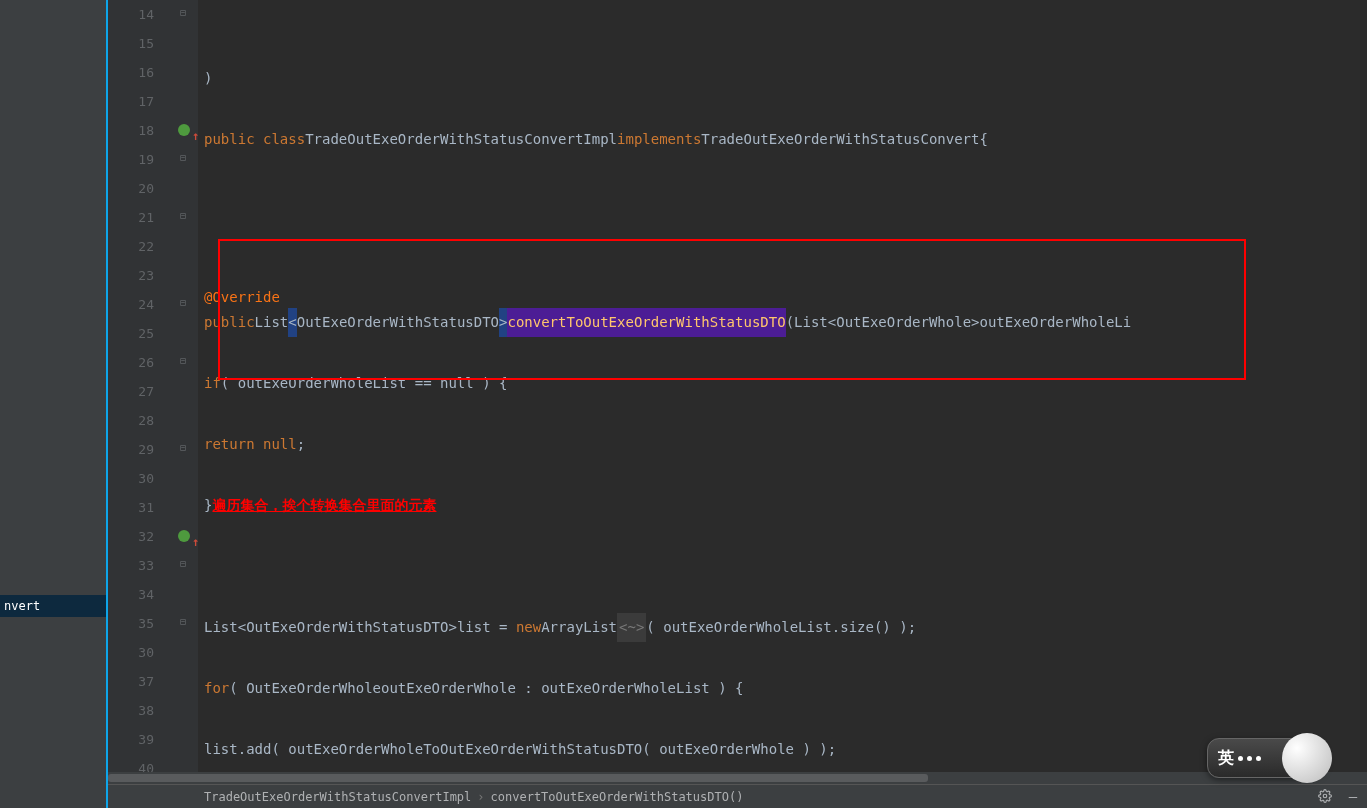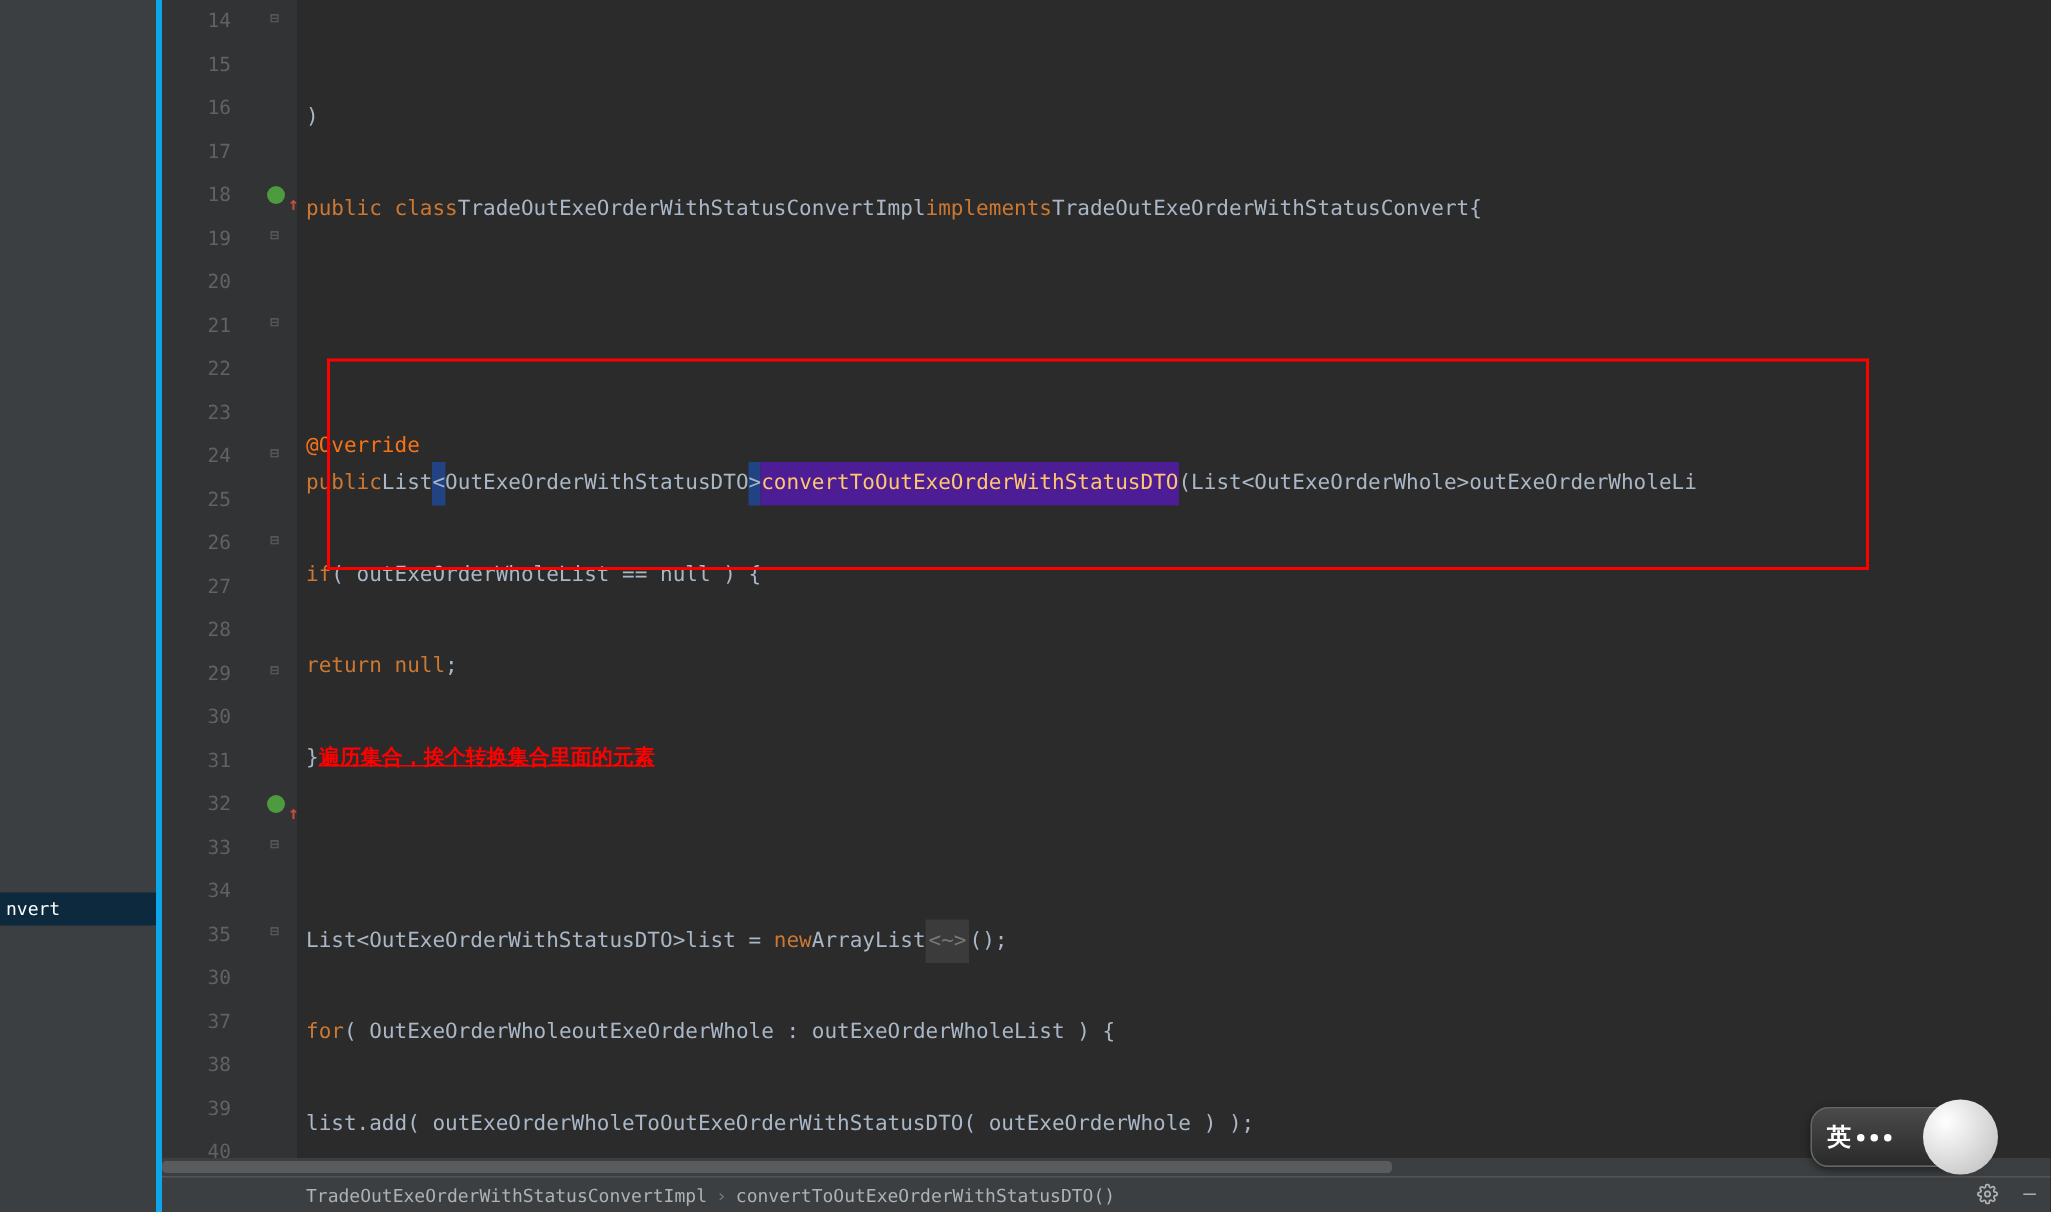--- a/index.html
+++ b/index.html
@@ -13,21 +13,21 @@
   height: 808px;
 }
 .layout {
   display: flex;
   width: 100%;
   height: 100%;
 }
 .sidebar {
   width: 108px;
   background: #3C3F41;
-  border-right: 4px solid #0ea5e9;
+  border-right: 2px solid #0ea5e9;
   position: relative;
 }
 .sidebar-selected {
   position: absolute;
   top: 595px;
   left: 0;
   right: 0;
   height: 22px;
   background: #0D293E;
   color: #fff;
@@ -286,21 +286,21 @@
 
         <div class="line coderow"><span class="id">)</span></div>
         <div class="line coderow"><span class="kw">public class</span> <span class="type">TradeOutExeOrderWithStatusConvertImpl</span> <span class="kw">implements</span> <span class="type">TradeOutExeOrderWithStatusConvert</span> <span class="id">{</span></div>
         <div class="line coderow"></div>
         <div class="line coderow">    <span class="ann">@Override</span></div>
         <div class="line coderow">    <span class="kw">public</span> <span class="type">List</span><span class="hl">&lt;</span><span class="type">OutExeOrderWithStatusDTO</span><span class="hl">&gt;</span> <span class="method hl-method-decl">convertToOutExeOrderWithStatusDTO</span><span class="id">(</span><span class="type">List&lt;OutExeOrderWhole&gt;</span> <span class="id">outExeOrderWholeLi</span></div>
         <div class="line coderow">        <span class="kw">if</span> <span class="id">( </span><span class="id">outExeOrderWholeList == null</span><span class="id"> ) {</span></div>
         <div class="line coderow">            <span class="kw">return null</span><span class="id">;</span></div>
         <div class="line coderow">        <span class="id">}</span>     <span class="comment-red">遍历集合，挨个转换集合里面的元素</span></div>
         <div class="line coderow"></div>
-        <div class="line coderow">        <span class="type">List&lt;OutExeOrderWithStatusDTO&gt;</span> <span class="id">list = </span><span class="kw">new</span> <span class="type">ArrayList</span><span class="hint">&lt;~&gt;</span><span class="id">(</span><span class="id">);</span></div>
+        <div class="line coderow">        <span class="type">List&lt;OutExeOrderWithStatusDTO&gt;</span> <span class="id">list = </span><span class="kw">new</span> <span class="type">ArrayList</span><span class="hint">&lt;~&gt;</span><span class="id">(</span><span class="id"> outExeOrderWholeList.size() </span><span class="id">);</span></div>
         <div class="line coderow">        <span class="kw">for</span> <span class="id">( </span><span class="type">OutExeOrderWhole</span> <span class="id">outExeOrderWhole</span><span class="id"> : </span><span class="id">outExeOrderWholeList</span><span class="id"> ) {</span></div>
         <div class="line coderow">            <span class="id">list.add( outExeOrderWholeToOutExeOrderWithStatusDTO( outExeOrderWhole ) );</span></div>
         
         
         
         
         
         
         
         

